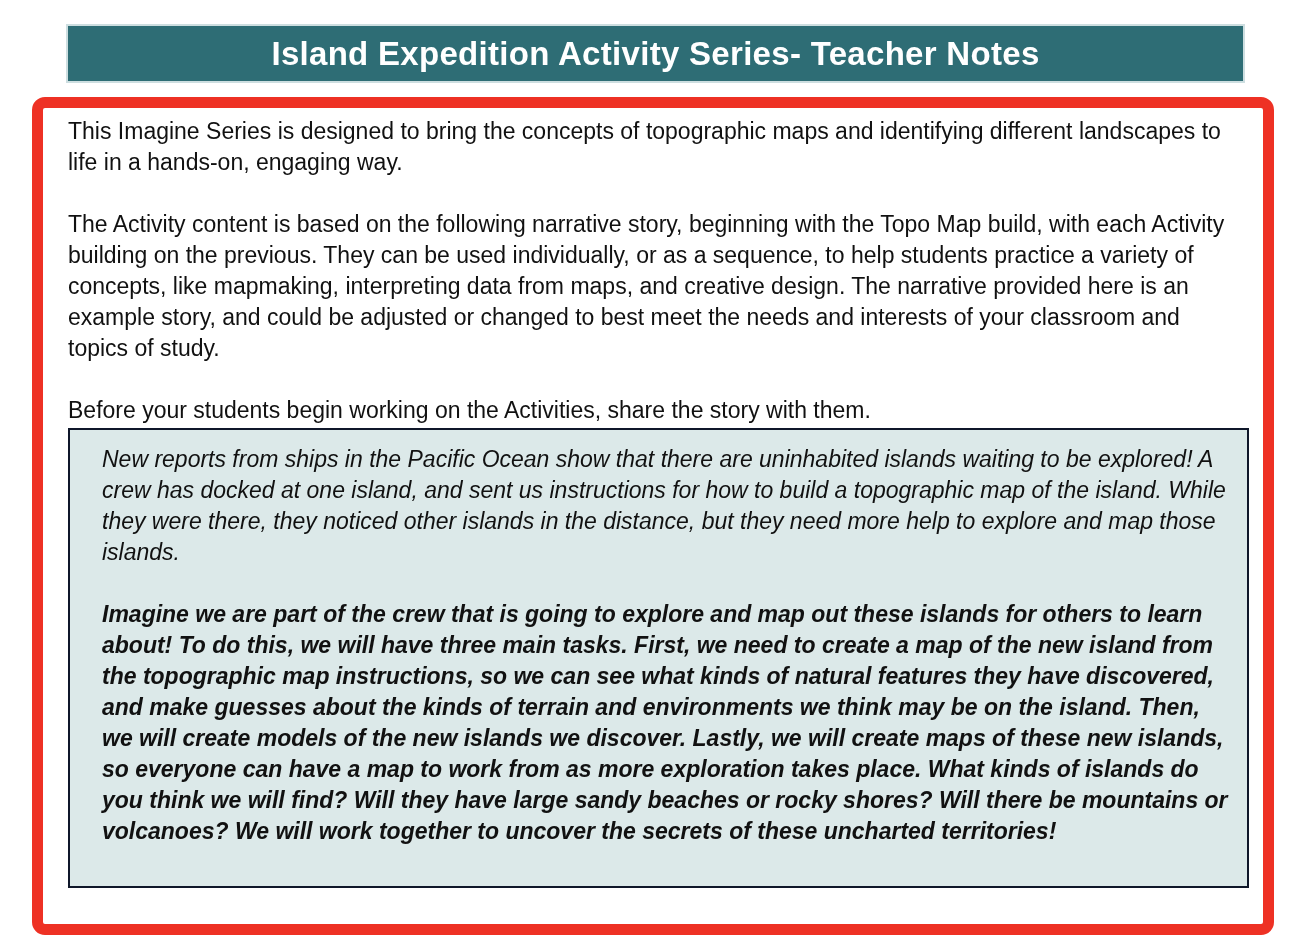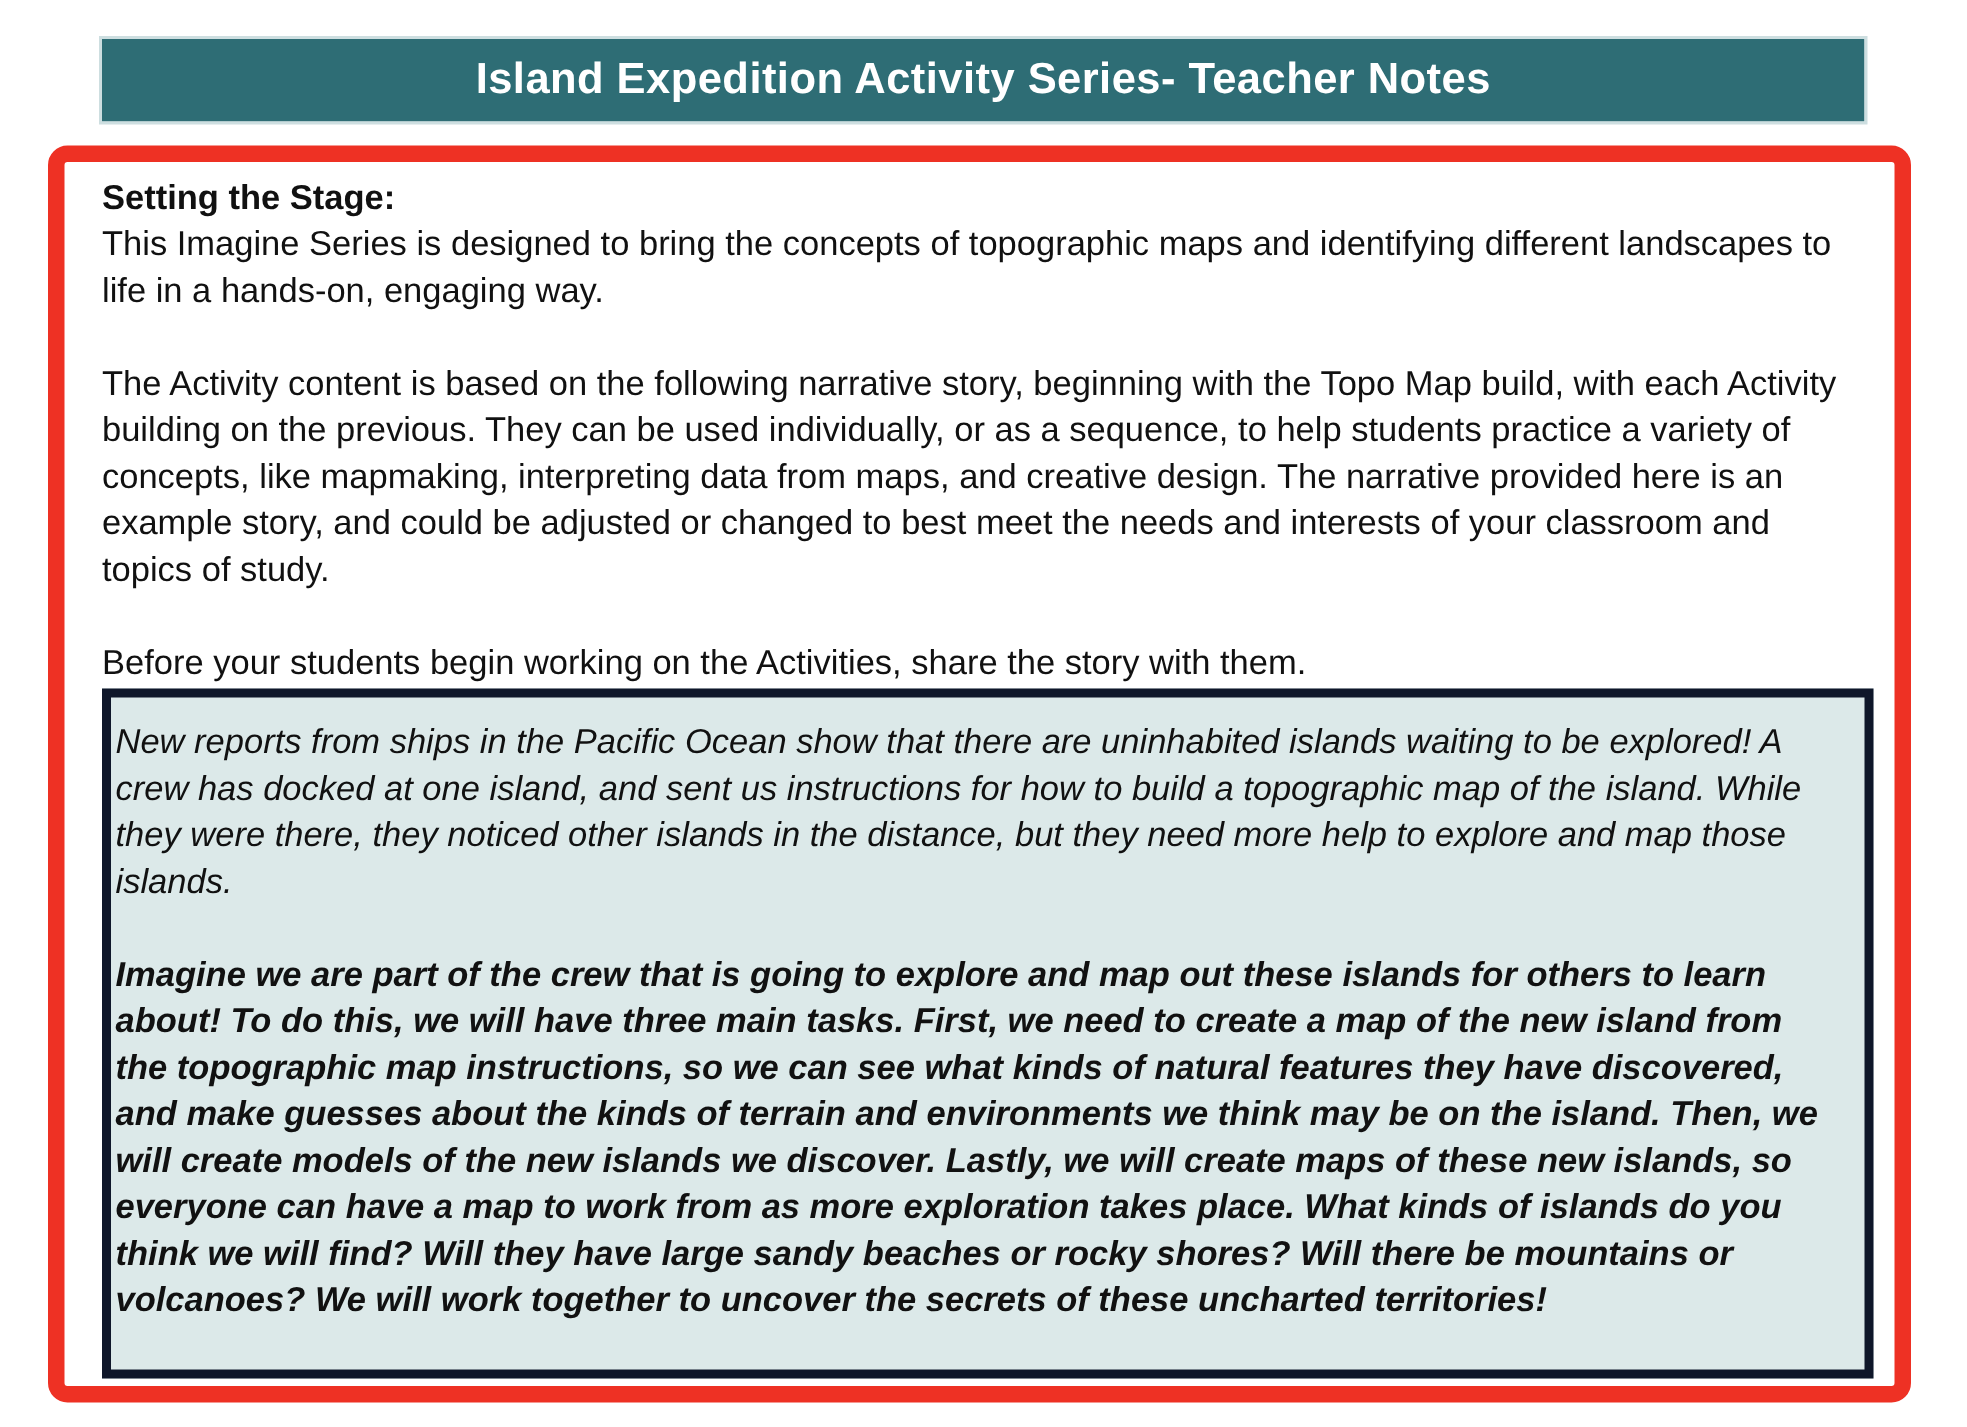--- a/index.html
+++ b/index.html
@@ -23,21 +23,21 @@
     width: 1175px;
     height: 55px;
     background: #2e6d75;
     outline: 2px solid #cddee0;
     display: flex;
     align-items: center;
     justify-content: center;
   }
   .header-bar .title {
     color: #ffffff;
-    font-size: 29px;
+    font-size: 33px;
     font-weight: bold;
     letter-spacing: 0.3px;
   }
   .notes-box {
     position: absolute;
     left: 32px;
     top: 97px;
     width: 1242px;
     height: 838px;
     box-sizing: border-box;
@@ -61,22 +61,22 @@
   .notes-box p.before-line {
     margin-bottom: 0;
     margin-top: 16px;
   }
   .story-box {
     box-sizing: border-box;
     margin-top: 2px;
     width: 1181px;
     height: 460px;
     background: #dce9e9;
-    border: 6px solid #0f172a;
-    padding: 14px 18px 0 3px;
+    border: 2px solid #0f172a;
+    padding: 14px 18px 0 32px;
   }
   .story-box p {
     margin: 0 0 31px 0;
     font-size: 23px;
     line-height: 31px;
     font-style: italic;
   }
   .story-box p:last-child {
     margin-bottom: 0;
     font-weight: bold;
@@ -86,21 +86,20 @@
 <body>
 
 <div class="page">
 
   <div class="header-bar">
     <span class="title">Island Expedition Activity Series- Teacher Notes</span>
   </div>
 
   <div class="notes-box">
 
-    <p class="heading">Setting the Stage:</p>
 
     <p class="intro">This Imagine Series is designed to bring the concepts of topographic maps and identifying different landscapes to life in a hands-on, engaging way.</p>
 
     <p>The Activity content is based on the following narrative story, beginning with the Topo Map build, with each Activity building on the previous. They can be used individually, or as a sequence, to help students practice a variety of concepts, like mapmaking, interpreting data from maps, and creative design. The narrative provided here is an example story, and could be adjusted or changed to best meet the needs and interests of your classroom and topics of study.</p>
 
     <p class="before-line">Before your students begin working on the Activities, share the story with them.</p>
 
     <div class="story-box">
       <p>New reports from ships in the Pacific Ocean show that there are uninhabited islands waiting to be explored! A crew has docked at one island, and sent us instructions for how to build a topographic map of the island. While they were there, they noticed other islands in the distance, but they need more help to explore and map those islands.</p>
       <p>Imagine we are part of the crew that is going to explore and map out these islands for others to learn about! To do this, we will have three main tasks. First, we need to create a map of the new island from the topographic map instructions, so we can see what kinds of natural features they have discovered, and make guesses about the kinds of terrain and environments we think may be on the island. Then, we will create models of the new islands we discover. Lastly, we will create maps of these new islands, so everyone can have a map to work from as more exploration takes place. What kinds of islands do you think we will find? Will they have large sandy beaches or rocky shores? Will there be mountains or volcanoes? We will work together to uncover the secrets of these uncharted territories!</p>

